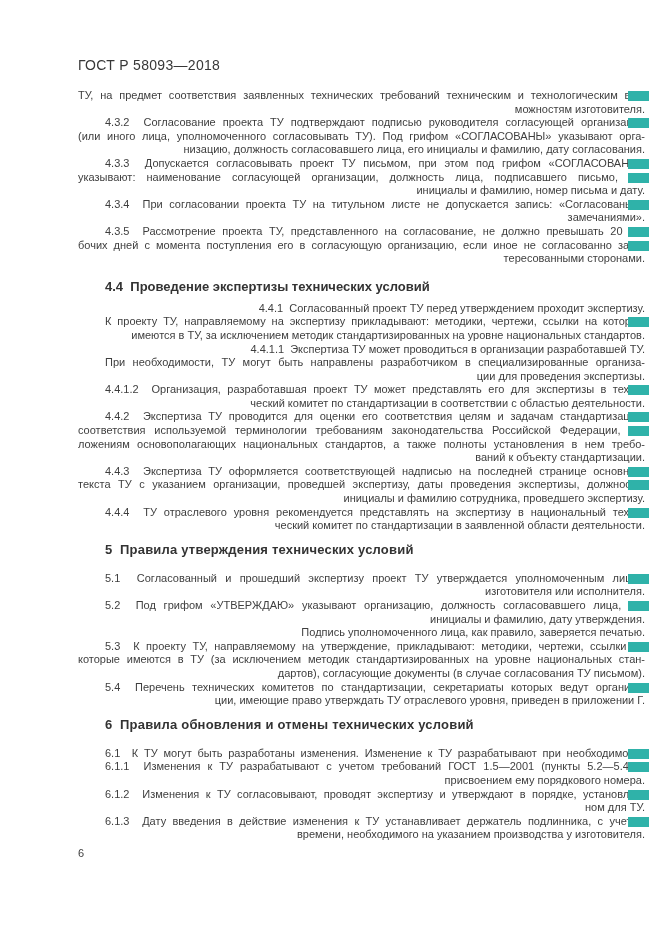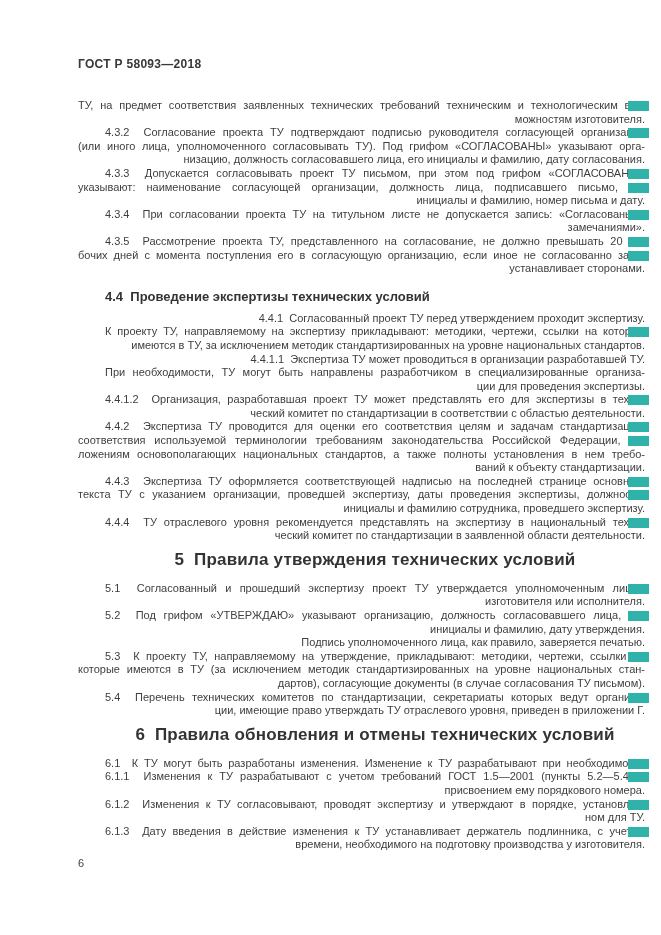--- a/index.html
+++ b/index.html
@@ -12,25 +12,25 @@
     width: 661px;
     height: 935px;
     background: #ffffff;
     overflow: hidden;
     font-family: "Liberation Sans", "DejaVu Sans", sans-serif;
     color: #3e3e3e;
     box-sizing: border-box;
     padding: 57px 16px 0 78px;
   }
   .doc-header {
-    font-size: 12px;
-    font-weight: bold;
+    font-size: 14px;
+    font-weight: normal;
     color: #383838;
     letter-spacing: 0.3px;
-    margin-bottom: 28px;
+    margin-bottom: 16px;
   }
   .content {
     width: 567px;
   }
   .para { margin: 0; }
   .line {
     position: relative;
     font-size: 11px;
     line-height: 13.6px;
     height: 13.6px;
@@ -45,28 +45,27 @@
   .line.ind { padding-left: 27px; }
   .mark {
     position: absolute;
     right: -4px;
     top: 2px;
     width: 21px;
     height: 10px;
     background: var(--marker, #2fb2a9);
   }
   .h1 {
-    font-size: 17px;
+    font-size: 13px;
     font-weight: bold;
     color: #333333;
     margin: 8px 0 13px 0;
     padding-left: 27px;
     line-height: 18px;
     letter-spacing: 0.2px;
-    text-align: center;
   }
   .h2 {
     font-size: 13px;
     font-weight: bold;
     color: #333333;
     margin: 14px 0 8px 0;
     padding-left: 27px;
     line-height: 14px;
   }
   .page-number {
@@ -95,21 +94,21 @@
         <div class="line just">указывают: наименование согласующей организации, должность лица, подписавшего письмо, его<span class="mark"></span></div>
         <div class="line">инициалы и фамилию, номер письма и дату.</div>
       </div>
       <div class="para">
         <div class="line just ind">4.3.4&nbsp; При согласовании проекта ТУ на титульном листе не допускается запись: «Согласованы с<span class="mark"></span></div>
         <div class="line">замечаниями».</div>
       </div>
       <div class="para">
         <div class="line just ind">4.3.5&nbsp; Рассмотрение проекта ТУ, представленного на согласование, не должно превышать 20 ра-<span class="mark"></span></div>
         <div class="line just">бочих дней с момента поступления его в согласующую организацию, если иное не согласованно заин-<span class="mark"></span></div>
-        <div class="line">устанавливает сторонами.</div>
+        <div class="line">тересованными сторонами.</div>
       </div>
       <div class="h2">4.4&nbsp; Проведение экспертизы технических условий</div>
       <div class="para">
         <div class="line ind">4.4.1&nbsp; Согласованный проект ТУ перед утверждением проходит экспертизу.</div>
       </div>
       <div class="para">
         <div class="line just ind">К проекту ТУ, направляемому на экспертизу прикладывают: методики, чертежи, ссылки на которые<span class="mark"></span></div>
         <div class="line">имеются в ТУ, за исключением методик стандартизированных на уровне национальных стандартов.</div>
       </div>
       <div class="para">
@@ -166,17 +165,17 @@
       <div class="para">
         <div class="line just ind">6.1.1&nbsp; Изменения к ТУ разрабатывают с учетом требований ГОСТ 1.5—2001 (пункты 5.2—5.4) с<span class="mark"></span></div>
         <div class="line">присвоением ему порядкового номера.</div>
       </div>
       <div class="para">
         <div class="line just ind">6.1.2&nbsp; Изменения к ТУ согласовывают, проводят экспертизу и утверждают в порядке, установлен-<span class="mark"></span></div>
         <div class="line">ном для ТУ.</div>
       </div>
       <div class="para">
         <div class="line just ind">6.1.3&nbsp; Дату введения в действие изменения к ТУ устанавливает держатель подлинника, с учетом<span class="mark"></span></div>
-        <div class="line">времени, необходимого на подготовку производства у изготовителя.</div>
+        <div class="line">времени, необходимого на указанием производства у изготовителя.</div>
       </div>
     </div>
   <div class="page-number">6</div>
 </div>
 
 </body></html>

